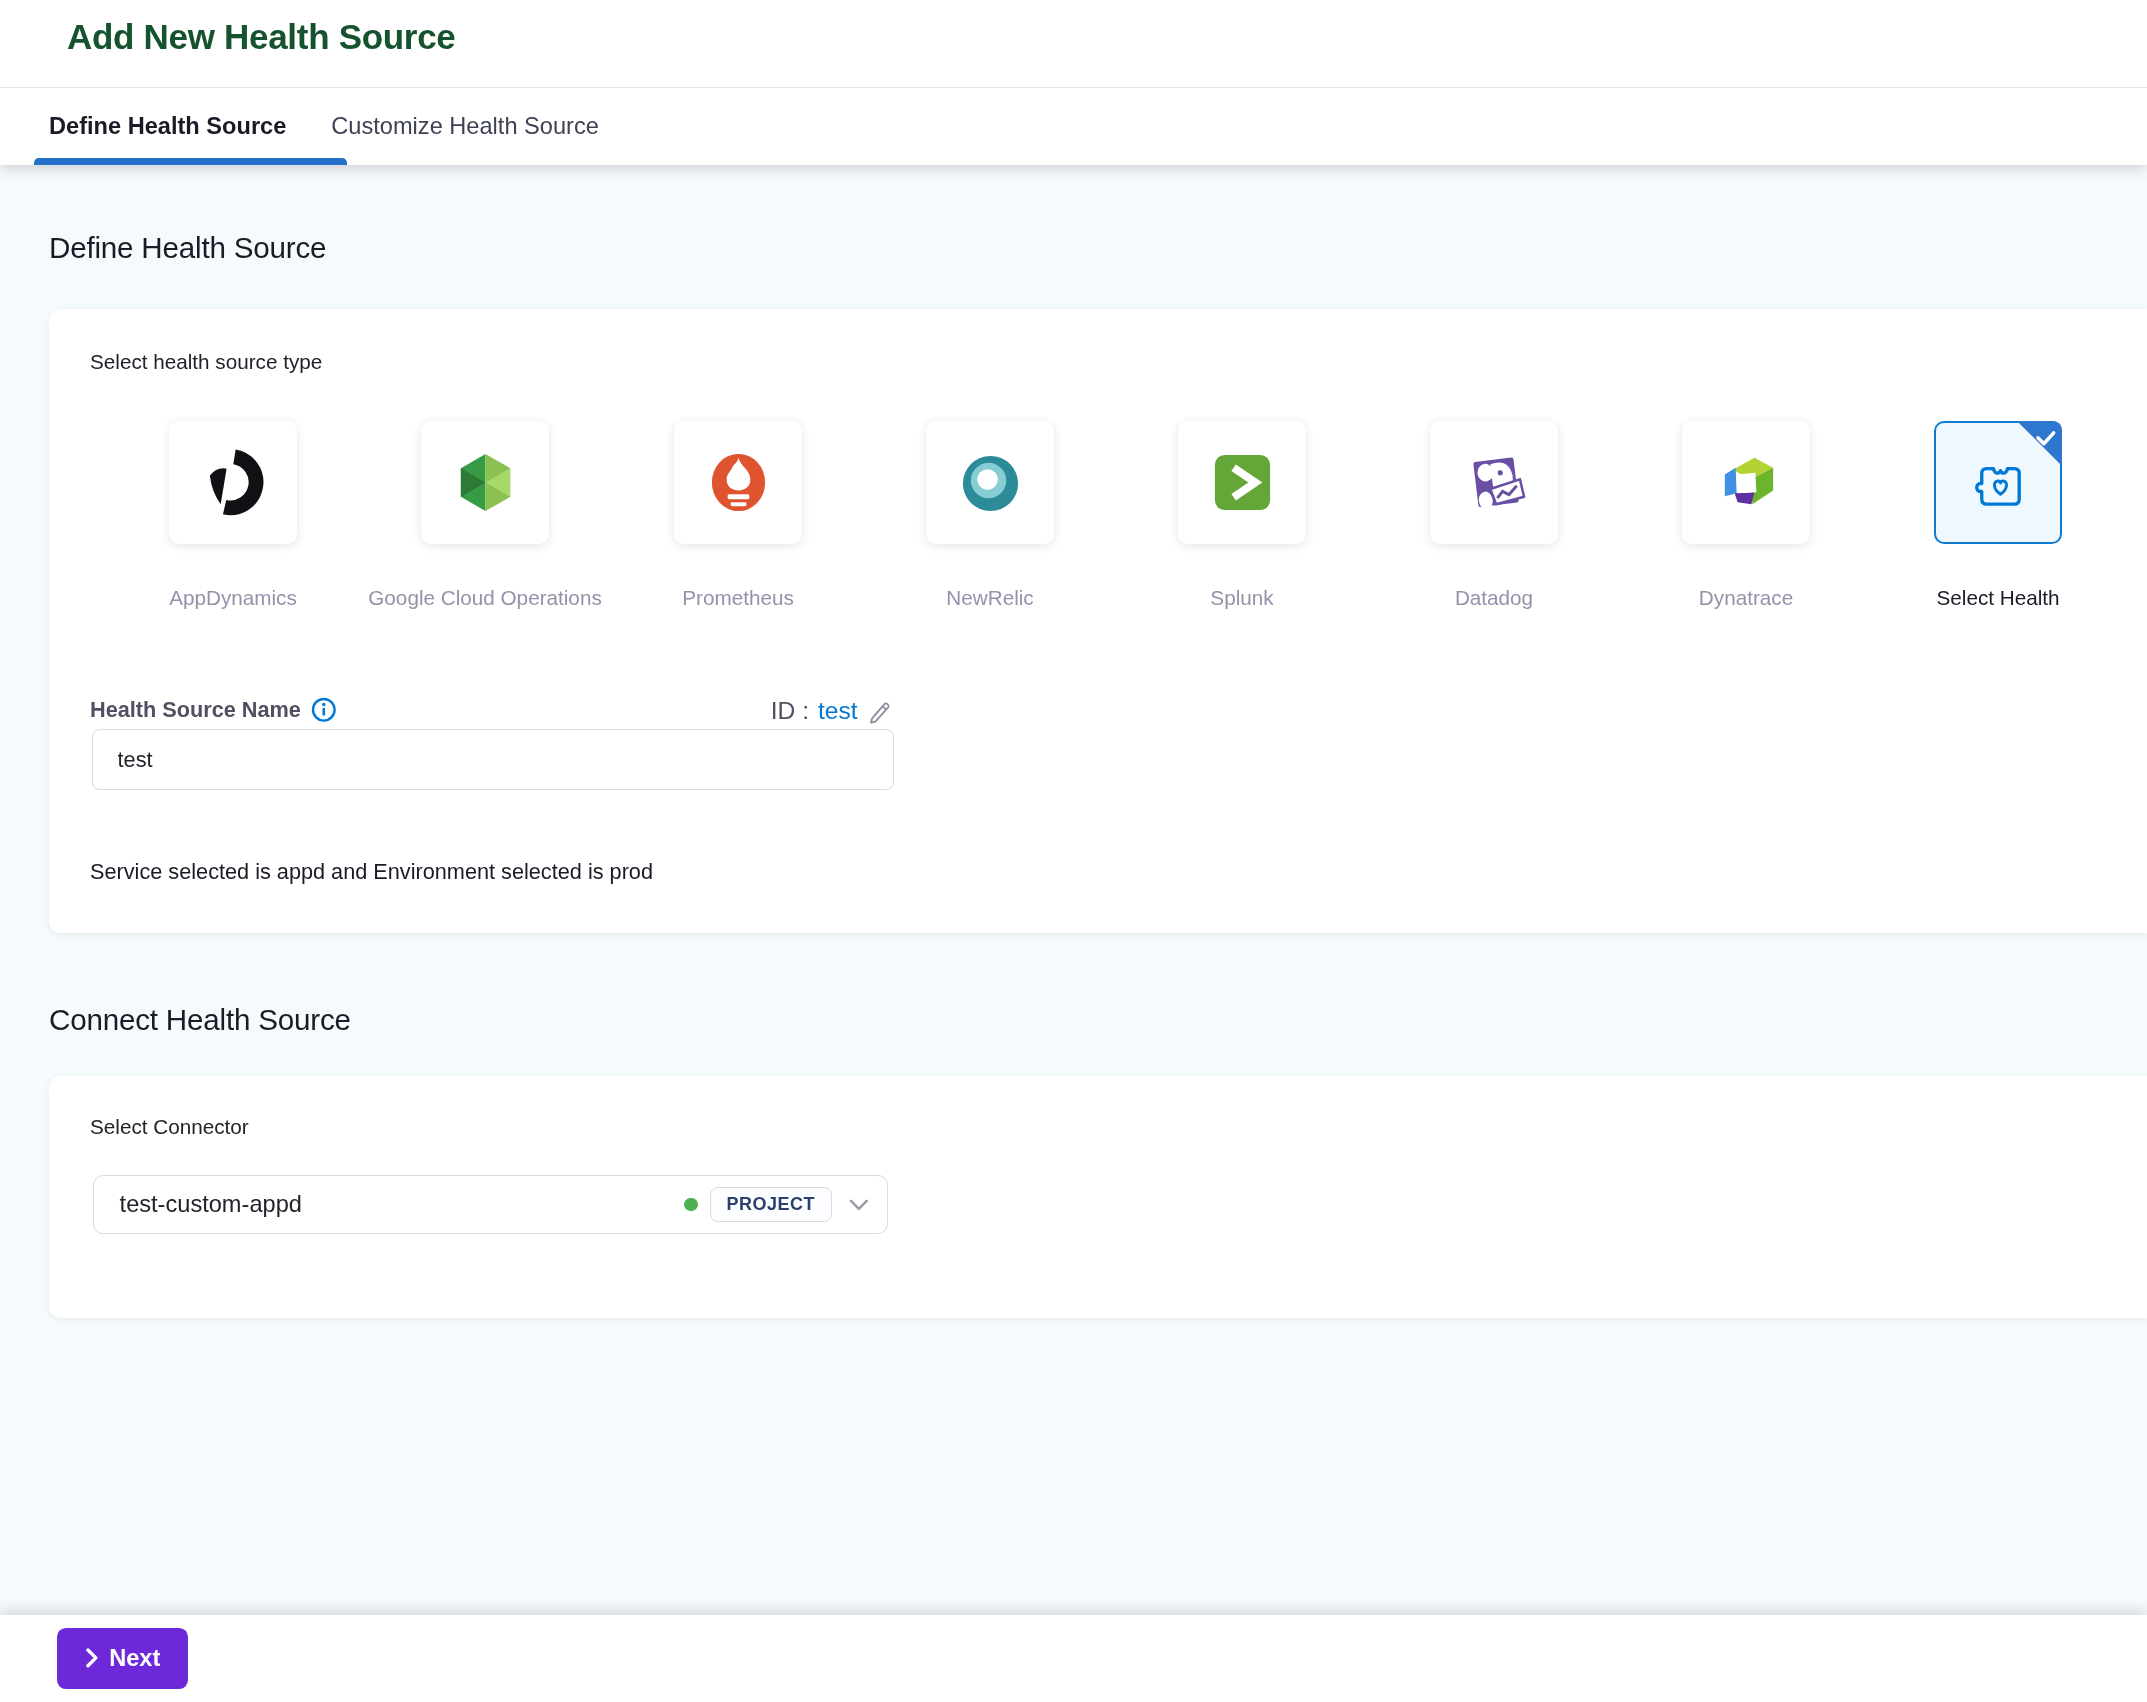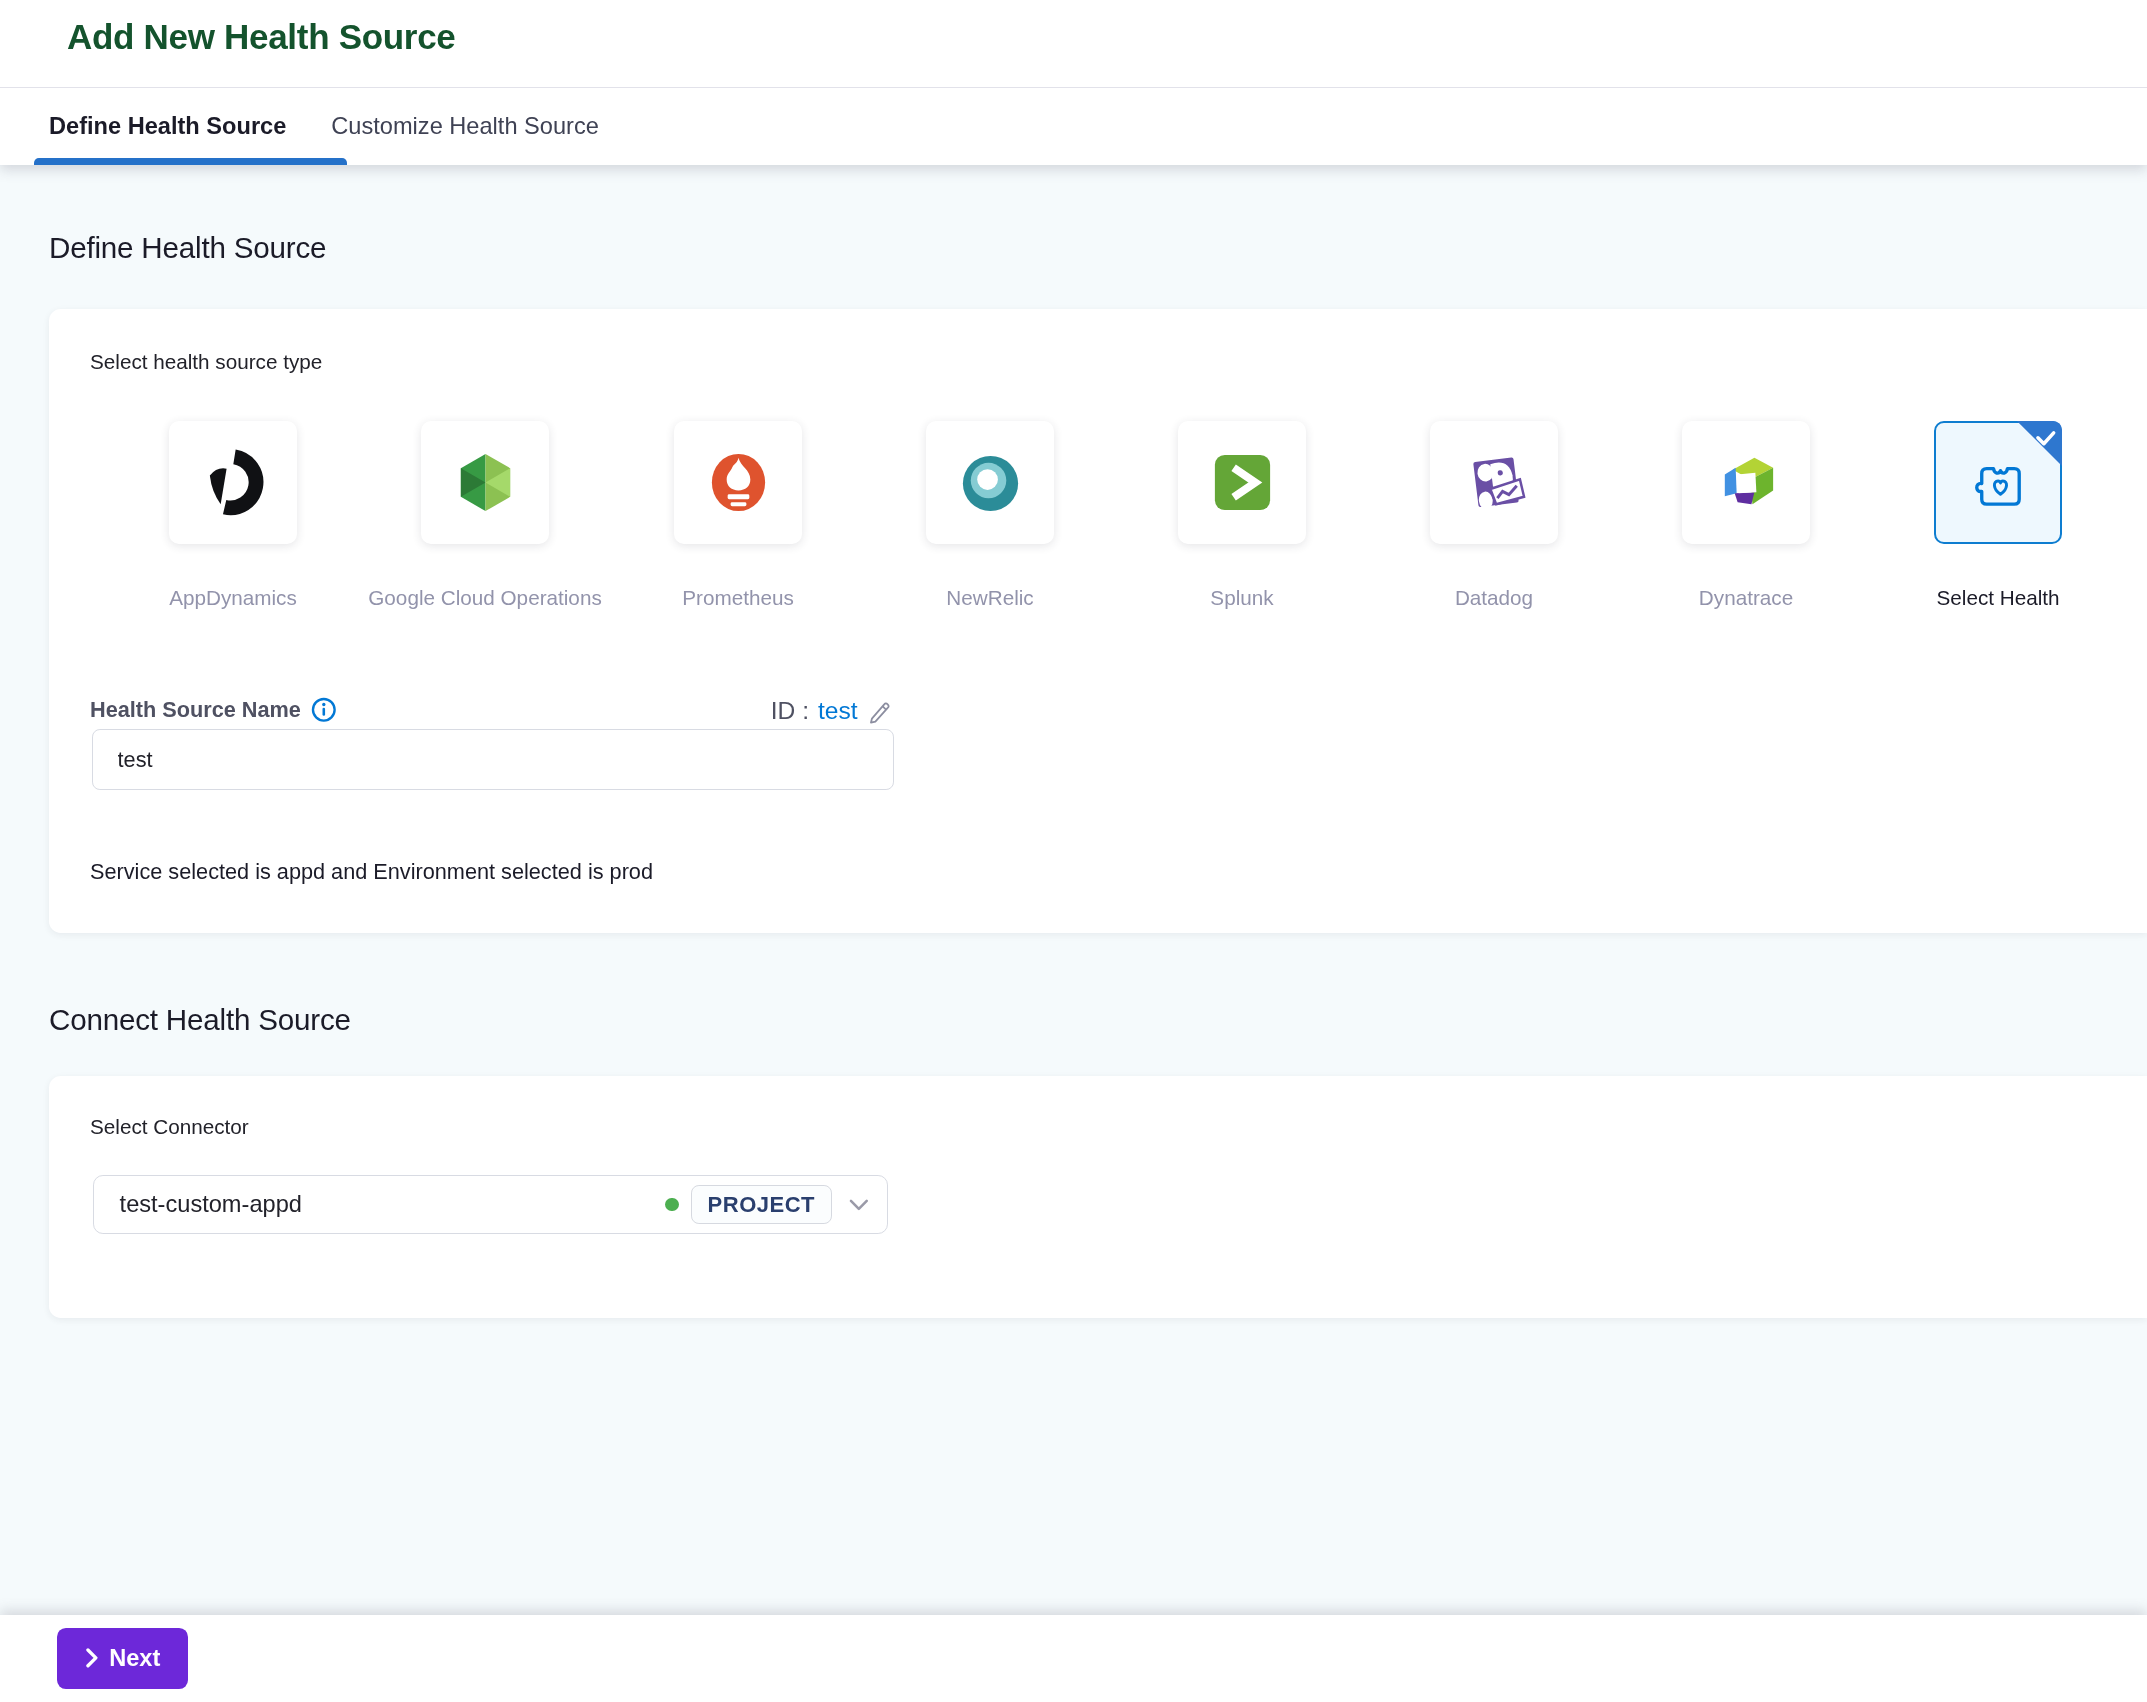--- a/index.html
+++ b/index.html
@@ -59,21 +59,21 @@
                 font-family:inherit; font-size:21.7px; color:#22222a; background:#fff; outline:none; }
   .note-text { position:absolute; left:41px; top:550px; font-size:21.7px; color:#1b1b28; }
 
   
   .connector-select { position:absolute; left:44px; top:99px; width:795px; height:59px;
                       border:1px solid #d8dbe3; border-radius:9.9px; background:#fff;
                       display:flex; align-items:center; padding:0 17.7px 0 25.6px; cursor:pointer; }
   .connector-value { font-size:23.6px; color:#22222a; flex:1; }
   .status-dot { width:13.8px; height:13.8px; border-radius:50%; background:#4caf50; margin-right:11.8px; }
   .scope-badge { border:1.5px solid #d6d9e0; background:#fbfdfe; border-radius:7.9px;
-                 padding:5.9px 15.8px; font-size:22px; font-weight:600; letter-spacing:0.5px; color:#2a3f6e; }
+                 padding:5.9px 15.8px; font-size:18px; font-weight:600; letter-spacing:0.5px; color:#2a3f6e; }
   .select-chevron { margin-left:15.8px; display:flex; align-items:center; }
 
   
   .footer { position:absolute; left:0; bottom:0; width:100%; height:87px; background:#ffffff;
             box-shadow:0 -4.9px 11.8px rgba(96,97,112,0.20); z-index:20; }
   .next-button { position:absolute; left:57px; top:12.8px; height:61px; border:none; cursor:pointer;
                  background:#6d28d9; color:#ffffff; border-radius:8.9px; padding:0 27.6px;
                  font-family:inherit; font-size:23.6px; font-weight:600;
                  display:flex; align-items:center; gap:10.8px; }
 

